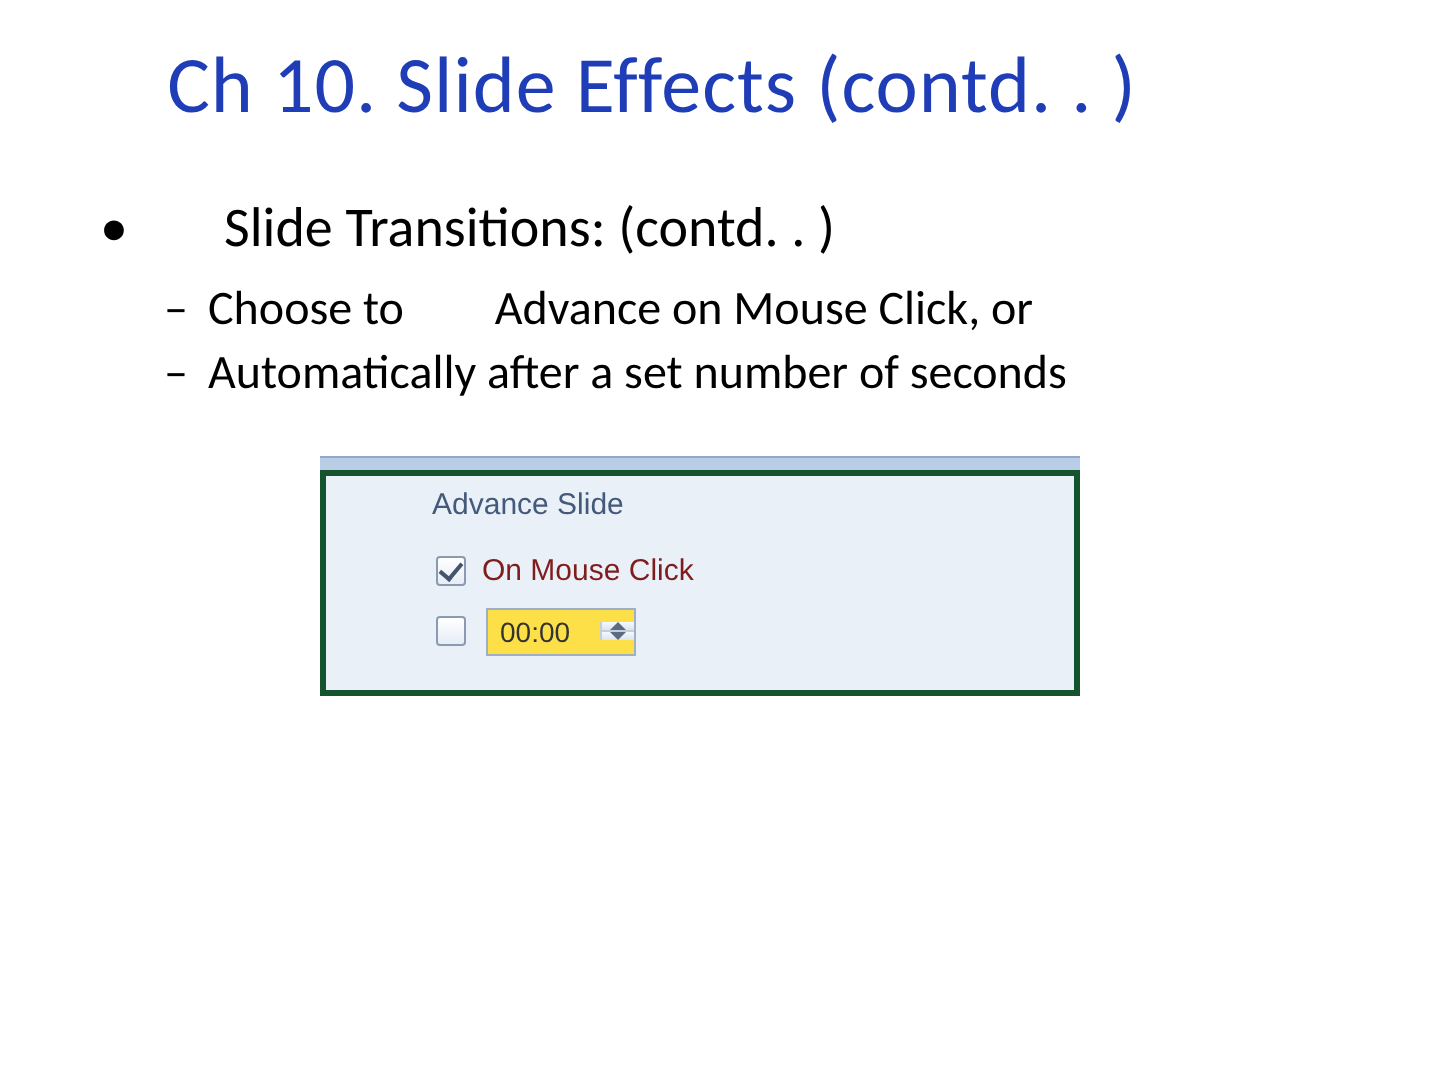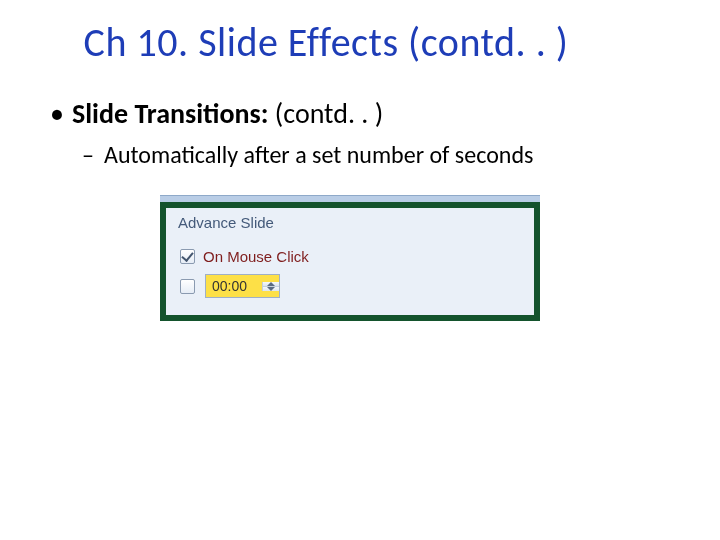--- a/index.html
+++ b/index.html
@@ -57,38 +57,39 @@
     padding-left: 22px;
     position: relative;
   }
   ul.lvl2 > li::before {
     content: "–";
     position: absolute;
     left: 0;
     top: 0;
     font-size: 24px;
   }
-  .b { font-weight: 700; }
+  .b { font-weight: 400; margin-left: 40px; }
 
   
   .panel-wrap {
     margin: 24px 0 0 120px;
     width: 380px;
   }
   .ribbon-top {
     height: 6px;
     background: #b9cde6;
     border-top: 1px solid #8ea9c9;
   }
   .panel {
-    border: 6px solid #14532d;
+    border: 3px solid #14532d;
     background: #eaf0f8;
     font-family: "Segoe UI", Tahoma, sans-serif;
     font-size: 15px;
     color: #3a4a63;
+    padding-left: 41px;
   }
   .panel-header {
     padding: 6px 10px 8px 12px;
     color: #445a7a;
     font-size: 15px;
   }
   .panel-body {
     padding: 2px 10px 14px 14px;
   }
   .row {
@@ -164,20 +165,23 @@
 
   <h1 class="title">Ch 10. Slide Effects (contd. . )</h1>
 
   <ul class="lvl1">
     <li>
       <span class="b">Slide Transitions: </span><span>(contd. . )</span>
     </li>
   </ul>
 
   <ul class="lvl2">
+    <li>
+      <span>Choose to </span><span class="b">Advance on Mouse Click</span><span>, or</span>
+    </li>
     <li>Automatically after a set number of seconds</li>
   </ul>
 
   <div class="panel-wrap">
     <div class="ribbon-top"></div>
     <div class="panel">
       <div class="panel-header">Advance Slide</div>
       <div class="panel-body">
         <div class="row">
           <span class="checkbox checked"></span>

